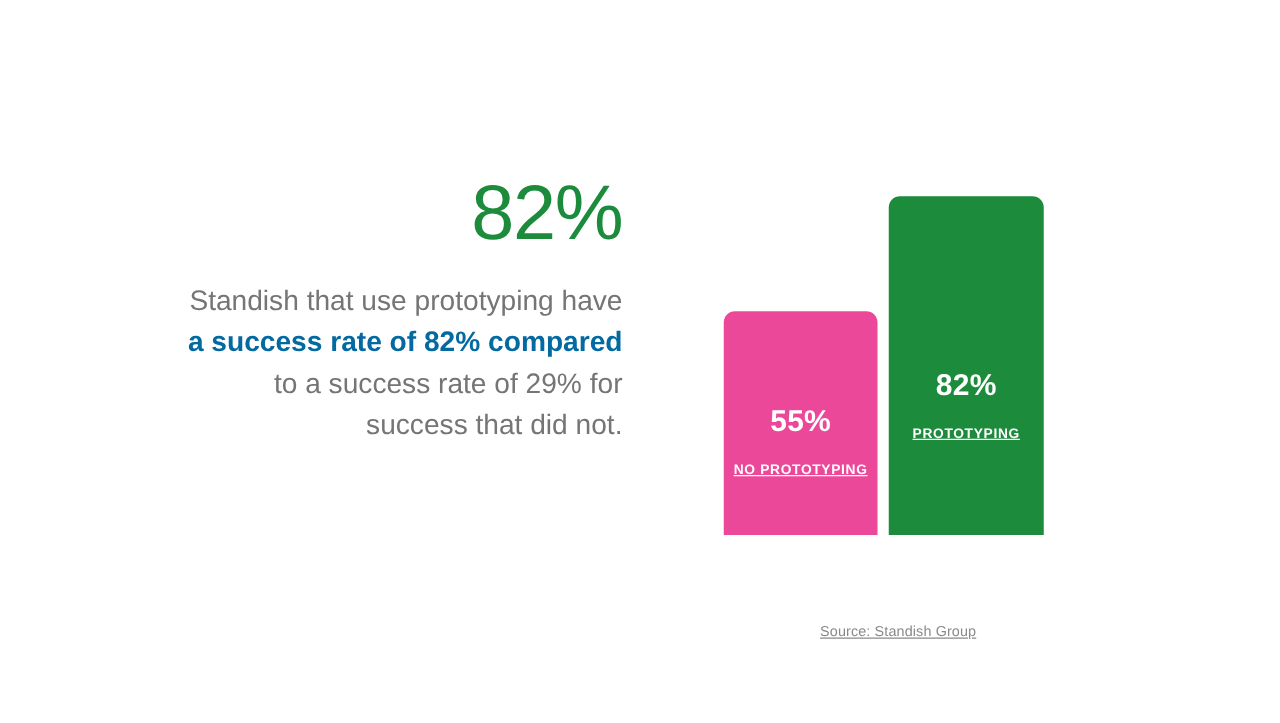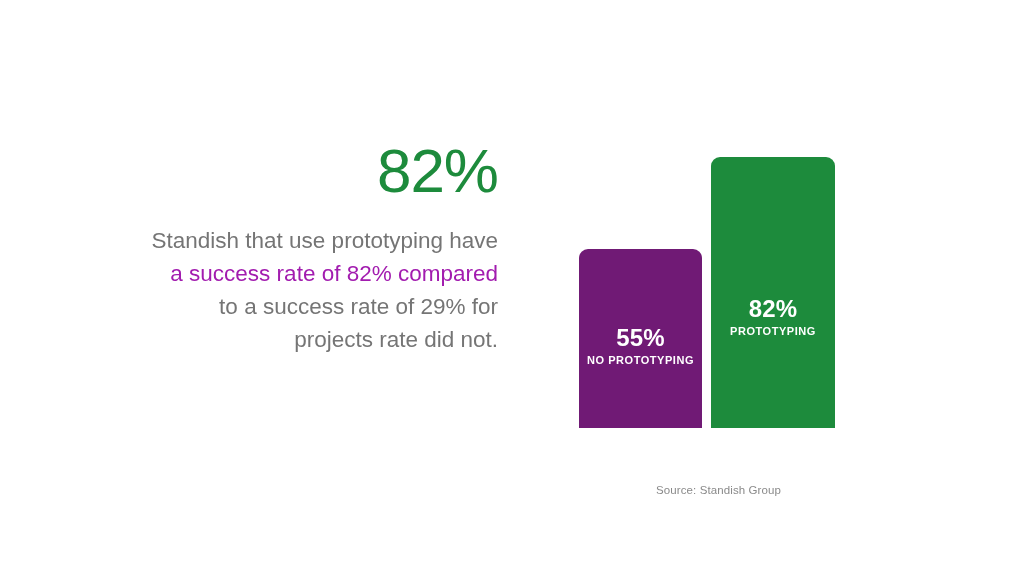--- a/index.html
+++ b/index.html
@@ -48,22 +48,22 @@
     color: #757575;
     font-weight: 400;
     text-align: right;
     margin: 0;
   }
   .desc .line {
     display: block;
     white-space: nowrap;
   }
   .desc .line.bold {
-    font-weight: 400;
-    color: #a21caf;
+    font-weight: 700;
+    color: #0369a1;
   }
 
   
   .chart {
     position: absolute;
     left: 579px;
     top: 140px;
     width: 256px;
     height: 288px;
   }
@@ -87,65 +87,67 @@
     font-size: 24px;
     font-weight: 700;
     line-height: 28px;
     letter-spacing: 0.2px;
   }
   .bar-caption {
     font-size: 11px;
     font-weight: 700;
     line-height: 15px;
     letter-spacing: 0.55px;
-    margin-top: 1px;
+    margin-top: 17px;
+    text-decoration: underline;
   }
 
   
   .bar-wrap.no-proto { left: 0; }
   .bar.gray {
     width: 123px;
     height: 179px;
-    background: #701a75;
+    background: #ec4899;
   }
   .bar.gray .bar-labels { top: 75px; }
 
   
   .bar-wrap.proto { left: 132px; }
   .bar.green {
     width: 124px;
     height: 271px;
     background: #1d8b3c;
   }
   .bar.green .bar-labels { top: 138px; }
 
   
   .source {
     position: absolute;
     right: 58px;
-    top: 484px;
+    top: 500px;
     font-size: 11.5px;
     color: #8a8a8a;
+    text-decoration: underline;
     letter-spacing: 0.1px;
     white-space: nowrap;
   }
 </style>
 </head>
 <body>
 
 <div class="slide">
 
   <div class="text-panel">
     <div class="stat-headline">82%</div>
 
     <div class="desc">
       <span class="line">Standish that use prototyping have</span>
       <span class="line bold">a success rate of 82% compared</span>
       <span class="line">to a success rate of 29% for</span>
-      <span class="line">projects rate did not.</span>
+      <span class="line">success that did not.</span>
     </div>
   </div>
 
   <div class="chart">
 
     <div class="bar-wrap no-proto">
       <div class="bar gray">
         <div class="bar-labels">
           <div class="bar-value">55%</div>
           <div class="bar-caption">NO PROTOTYPING</div>

